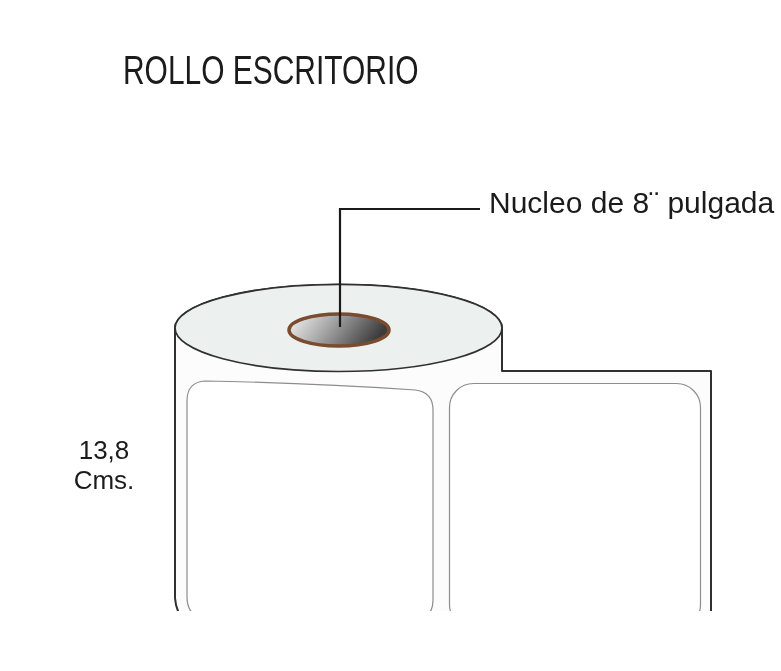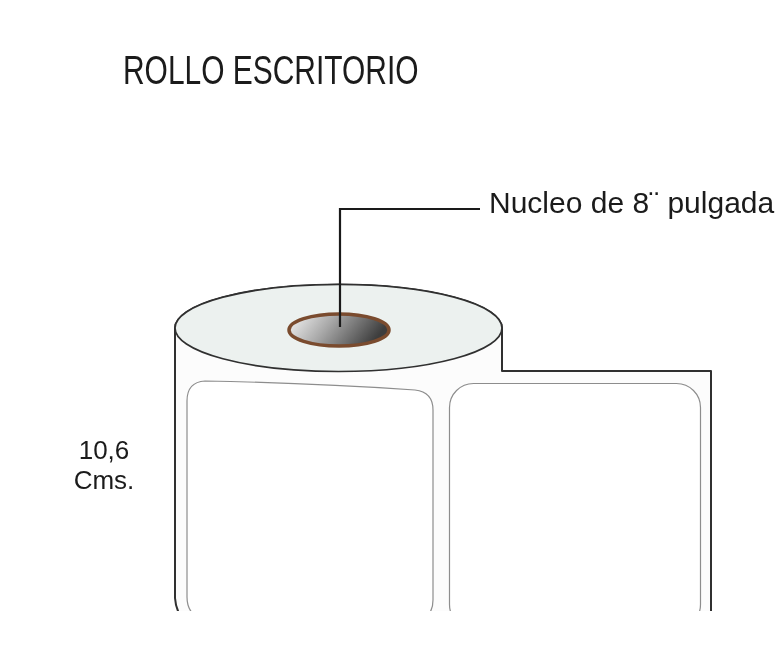--- a/index.html
+++ b/index.html
@@ -76,16 +76,16 @@
 
     <ellipse cx="307" cy="330" rx="50" ry="16" fill="url(#coreGrad)" stroke-width="3.5" stroke="#7a4b2e"></ellipse>
 
     <path d="M308,327 L308,209 L448,209" fill="none" stroke-width="2.2" stroke-linecap="butt" stroke="#1a1a1a"></path>
   </svg>
 
   <div class="txt title">ROLLO ESCRITORIO</div>
 
   <div class="txt core-note">Nucleo de 8¨ pulgada</div>
 
-  <div class="txt height-note">10,6
+  <div class="txt height-note">13,8
 Cms.</div>
 
 </div>
 
 </body></html>

